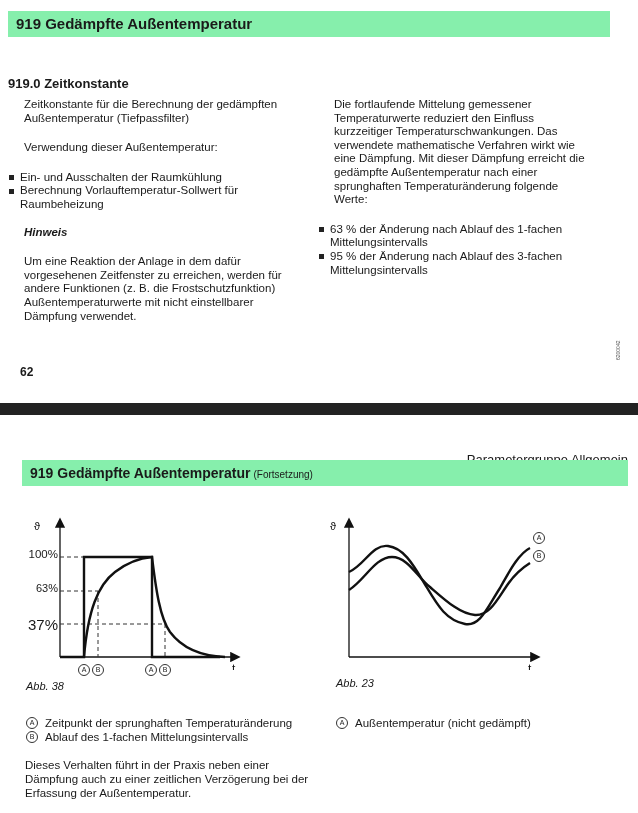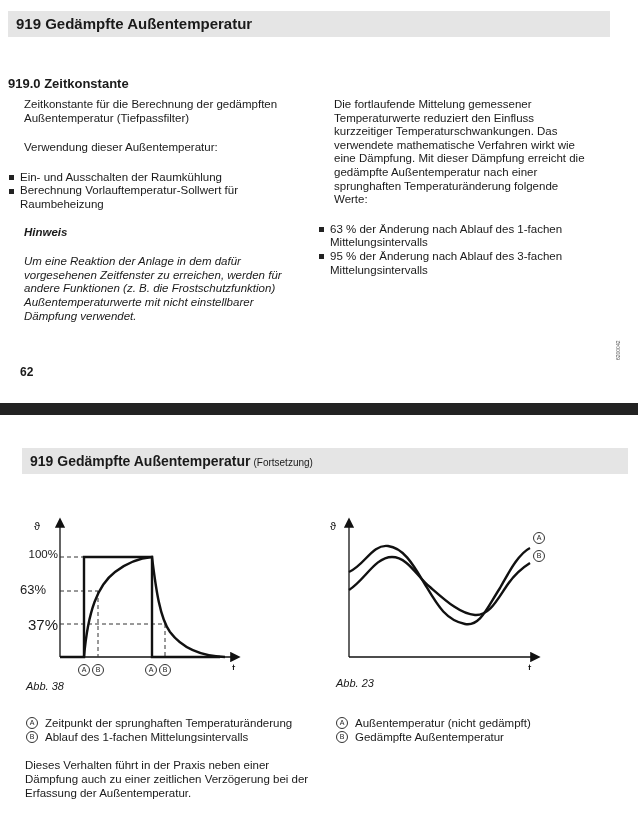--- a/index.html
+++ b/index.html
@@ -1,34 +1,34 @@
 <!DOCTYPE html>
 <html><head>
 <meta charset="utf-8">
 <style>
   html, body { margin:0; padding:0; }
   body { width:638px; height:813px; background:#fff; position:relative; overflow:hidden;
          font-family:"Liberation Sans", sans-serif; color:#1a1a1a; }
   .abs { position:absolute; }
-  .h-bar { background:#e5e5e5; }
+  .h-bar { background:#86efac; }
   .h1 { left:8px; top:11px; width:602px; height:26px; }
   .h1 span { position:absolute; left:8px; top:4px; font-size:15px; font-weight:bold; }
   .h2 { left:8px; top:50px; font-size:13px; font-weight:bold;margin-top:26px; }
   .col { font-size:11.5px; line-height:13.6px; }
   .col p { margin:16px; }
   .bullets { margin:0; padding:0; list-style:none; }
   .bullets li { position:relative; padding-left:12px; }
   .bullets li::before { content:""; position:absolute; left:1px; top:4.5px; width:5px; height:5px; background:#222; }
   .hint-title { font-weight:bold; font-style:italic; }
-  .hint { font-style:italic; }
+  .hint { }
   .pagenum { left:20px; top:365px; font-size:12px; font-weight:bold; }
   .code { left:615px; top:333px; font-size:5px; color:#555; transform:rotate(-90deg); transform-origin:left top; white-space:nowrap; }
   .divider { left:0; top:403px; width:638px; height:12px; background:#222; }
   .param { right:10px; top:452px; font-size:13px; }
-  .h1b { left:22px; top:448px; width:606px; height:26px; }
+  .h1b { left:22px; top:460px; width:606px; height:26px; }
   .h1b span.main { position:absolute; left:8px; top:5px; font-size:14px; font-weight:bold; }
   .h1b span.sub { font-size:10px; font-weight:normal; margin-left:3px; }
   .caption { font-size:11px; font-style:italic; }
   .legend { font-size:11.5px; line-height:14px; }
   .legend .row { display:flex; align-items:center; }
   .circ { display:inline-block; width:10px; height:10px; border:1px solid #333; border-radius:50%; font-size:7px; line-height:10px; text-align:center; margin-right:7px; font-weight:normal; }
   .bottom-text { left:25px; top:758px; font-size:11.5px; line-height:14px; width:290px; }
 </style>
 </head>
 <body>
@@ -86,21 +86,21 @@
   </g>
 
   <polyline points="40,147 64,147 64,47 132,47 132,147 200,147" fill="none" stroke="#111" stroke-width="2.4"></polyline>
 
   <path d="M64,147 C68,100 78,75 95,62 C108,52 120,48 132,47 C136,80 140,108 150,122 C162,138 180,146 205,147" fill="none" stroke="#111" stroke-width="2.4"></path>
 
   <text x="14" y="20" font-size="11" fill="#111">ϑ</text>
   <text x="212" y="163" font-size="12" fill="#111">t</text>
 </svg>
 <div class="abs" style="left:20px; top:548px; width:38px; text-align:right; font-size:11.5px;">100%</div>
-<div class="abs" style="left:20px; top:582px; width:38px; font-size:13px;">63%</div>
+<div class="abs" style="left:20px; top:582px; width:38px; text-align:right; font-size:11px;">63%</div>
 <div class="abs" style="left:20px; top:616px; width:38px; text-align:right; font-size:15px;">37%</div>
 <span class="abs circ" style="left:78px; top:664px;">A</span>
 <span class="abs circ" style="left:92px; top:664px;">B</span>
 <span class="abs circ" style="left:145px; top:664px;">A</span>
 <span class="abs circ" style="left:159px; top:664px;">B</span>
 <div class="abs caption" style="left:26px; top:680px;">Abb. 38</div>
 
 <svg class="abs" style="left:330px; top:510px;" width="220" height="160">
   <line x1="19" y1="147" x2="19" y2="10" stroke="#111" stroke-width="1.3" marker-end="url(#arr)"></line>
   <line x1="19" y1="147" x2="208" y2="147" stroke="#111" stroke-width="1.3" marker-end="url(#arr)"></line>
@@ -123,19 +123,15 @@
   <div class="row">
       <span class="circ">B</span>
       <span>Ablauf des 1-fachen Mittelungsintervalls</span>
     </div>
 </div>
 <div class="abs legend" style="left:336px; top:716px;">
   <div class="row">
       <span class="circ">A</span>
       <span>Außentemperatur (nicht gedämpft)</span>
     </div>
-  <div class="row">
-      <span class="circ">B</span>
-      <span>Gedämpfte Außentemperatur</span>
-    </div>
 </div>
 
 <div class="abs bottom-text">Dieses Verhalten führt in der Praxis neben einer Dämpfung auch zu einer zeitlichen Verzögerung bei der Erfassung der Außentemperatur.</div>
 
 </body></html>

